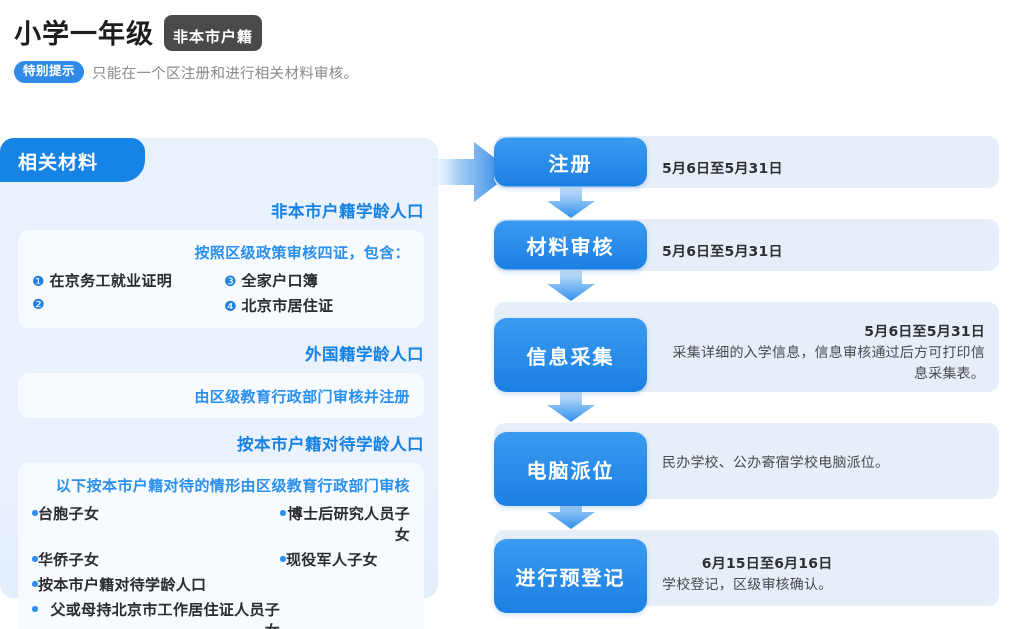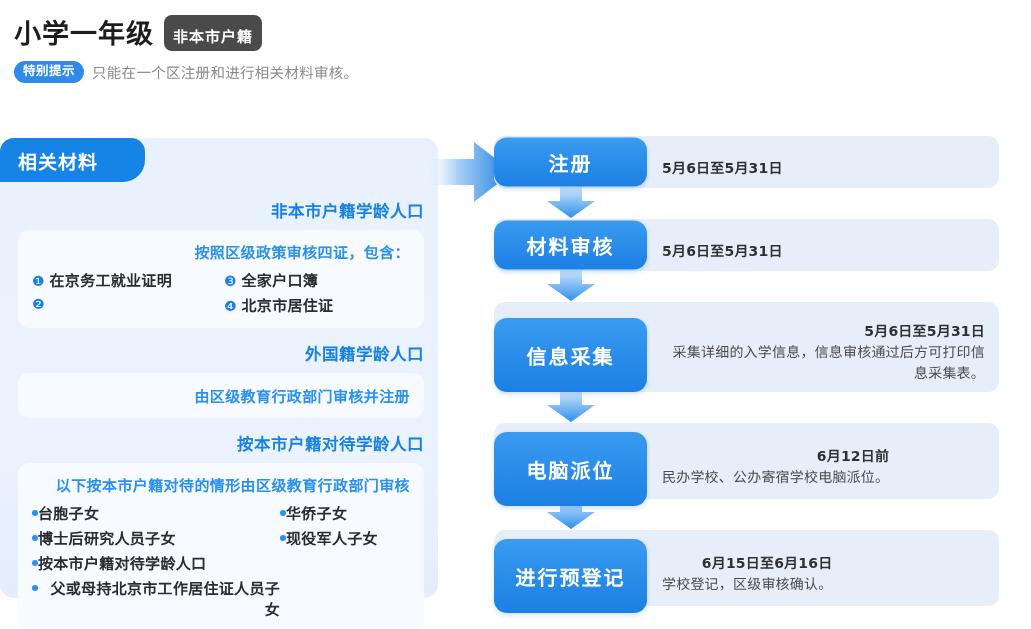--- a/index.html
+++ b/index.html
@@ -160,25 +160,25 @@
         <div class="mat-group-title">按本市户籍对待学龄人口</div>
         <div class="mat-card">
           <div class="mat-card-lead">以下按本市户籍对待的情形由区级教育行政部门审核</div>
           <div class="bullets">
             <div class="bullet">
               <span class="dot"></span>
               <span class="bullet-txt">台胞子女</span>
             </div>
             <div class="bullet">
               <span class="dot"></span>
+              <span class="bullet-txt">博士后研究人员子女</span>
+            </div>
+            <div class="bullet">
+              <span class="dot"></span>
               <span class="bullet-txt">华侨子女</span>
-            </div>
-            <div class="bullet">
-              <span class="dot"></span>
-              <span class="bullet-txt">博士后研究人员子女</span>
             </div>
             <div class="bullet">
               <span class="dot"></span>
               <span class="bullet-txt">现役军人子女</span>
             </div>
             <div class="bullet">
               <span class="dot"></span>
               <span class="bullet-txt">按本市户籍对待学龄人口</span>
             </div>
             <div></div>
@@ -275,21 +275,20 @@
         <path d="M20,0 L42,0 L42,15 L55,15 L31,32 L7,15 L20,15 Z" fill="url(#dnArrow3)"></path>
       </svg>
     </div>
 
     <div class="step">
       <div class="step-bar tall">
         <div class="step-pill tall">
           <span class="step-pill-label">电脑派位</span>
         </div>
         <div>
-          <div class="step-date">6月12日前</div>
           <div class="step-desc">民办学校、公办寄宿学校电脑派位。</div>
         </div>
       </div>
     </div>
     <div class="step-arrow">
       <svg width="62" height="33" viewBox="0 0 62 33">
         <defs>
           <linearGradient id="dnArrow4" x1="0" y1="0" x2="0" y2="1">
             <stop offset="0%" stop-color="#d6e8fa"></stop>
             <stop offset="100%" stop-color="#2f90ee"></stop>

